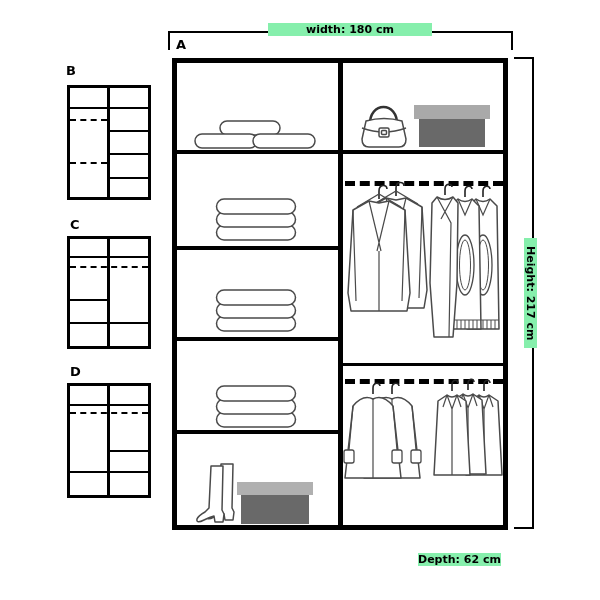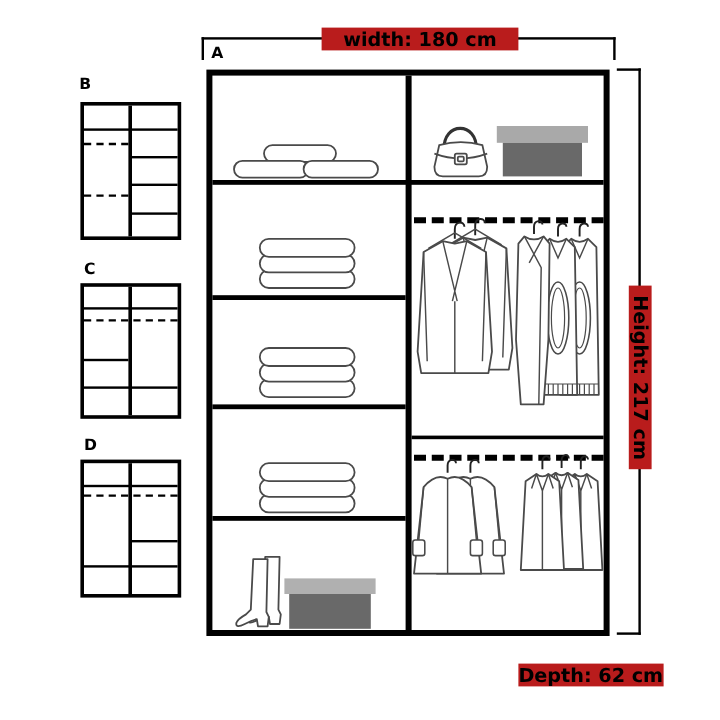--- a/index.html
+++ b/index.html
@@ -1,20 +1,20 @@
 <!DOCTYPE html>
 <html><head>
 <meta charset="utf-8">
 <style>
   html,body{margin:0;padding:0;background:#fff;}
   .canvas{position:relative;width:600px;height:600px;background:#fff;overflow:hidden;
           font-family:"DejaVu Sans","Liberation Sans",sans-serif;}
   .blk{position:absolute;background:#000;}
   .lbl{position:absolute;font-weight:bold;font-size:13px;color:#000;}
-  .dim-text{position:absolute;font-weight:bold;font-size:16px;color:#000;background:#b91c1c;}
+  .dim-text{position:absolute;font-weight:bold;font-size:11px;color:#000;background:#86efac;}
   .vtext{writing-mode:vertical-rl;padding:8px 0;text-align:center;}
   .dash-main{position:absolute;border-top:5px dashed #000;height:0;}
   .dash-thumb{position:absolute;border-top:2px dashed #000;height:0;}
   .box-frame{position:absolute;border:5px solid #000;box-sizing:border-box;background:#fff;}
   .thumb-frame{position:absolute;border:3px solid #000;box-sizing:border-box;background:#fff;}
   svg{position:absolute;overflow:visible;}
   .htext{padding:0 10px;text-align:center;}
 </style>
 </head>
 <body>
@@ -24,21 +24,21 @@
   <div class="blk" style="left:168px;top:31px;width:345px;height:2px;"></div>
   <div class="blk" style="left:168px;top:31px;width:2px;height:19px;"></div>
   <div class="blk" style="left:511px;top:31px;width:2px;height:19px;"></div>
   <div class="dim-text htext" style="left:268px;top:23px;width:144px;">width: 180 cm</div>
 
   <div class="blk" style="left:532px;top:57px;width:2px;height:472px;"></div>
   <div class="blk" style="left:514px;top:57px;width:20px;height:2px;"></div>
   <div class="blk" style="left:514px;top:527px;width:20px;height:2px;"></div>
   <div class="dim-text vtext" style="left:524px;top:238px;">Height: 217 cm</div>
 
-  <div class="dim-text" style="left:432px;top:553px;text-align:right;">Depth: 62 cm</div>
+  <div class="dim-text" style="left:418px;top:553px;text-align:right;">Depth: 62 cm</div>
 
   <div class="lbl" style="left:176px;top:37px;">A</div>
   <div class="lbl" style="left:66px;top:63px;">B</div>
   <div class="lbl" style="left:70px;top:217px;">C</div>
   <div class="lbl" style="left:70px;top:364px;">D</div>
 
   <div class="thumb-frame" style="left:67px;top:85px;width:84px;height:115px;"></div>
   <div class="blk" style="left:107px;top:88px;width:3px;height:109px;"></div>
   <div class="blk" style="left:70px;top:107px;width:78px;height:2px;"></div>
   <div class="dash-thumb" style="left:70px;top:119px;width:37px;"></div>

